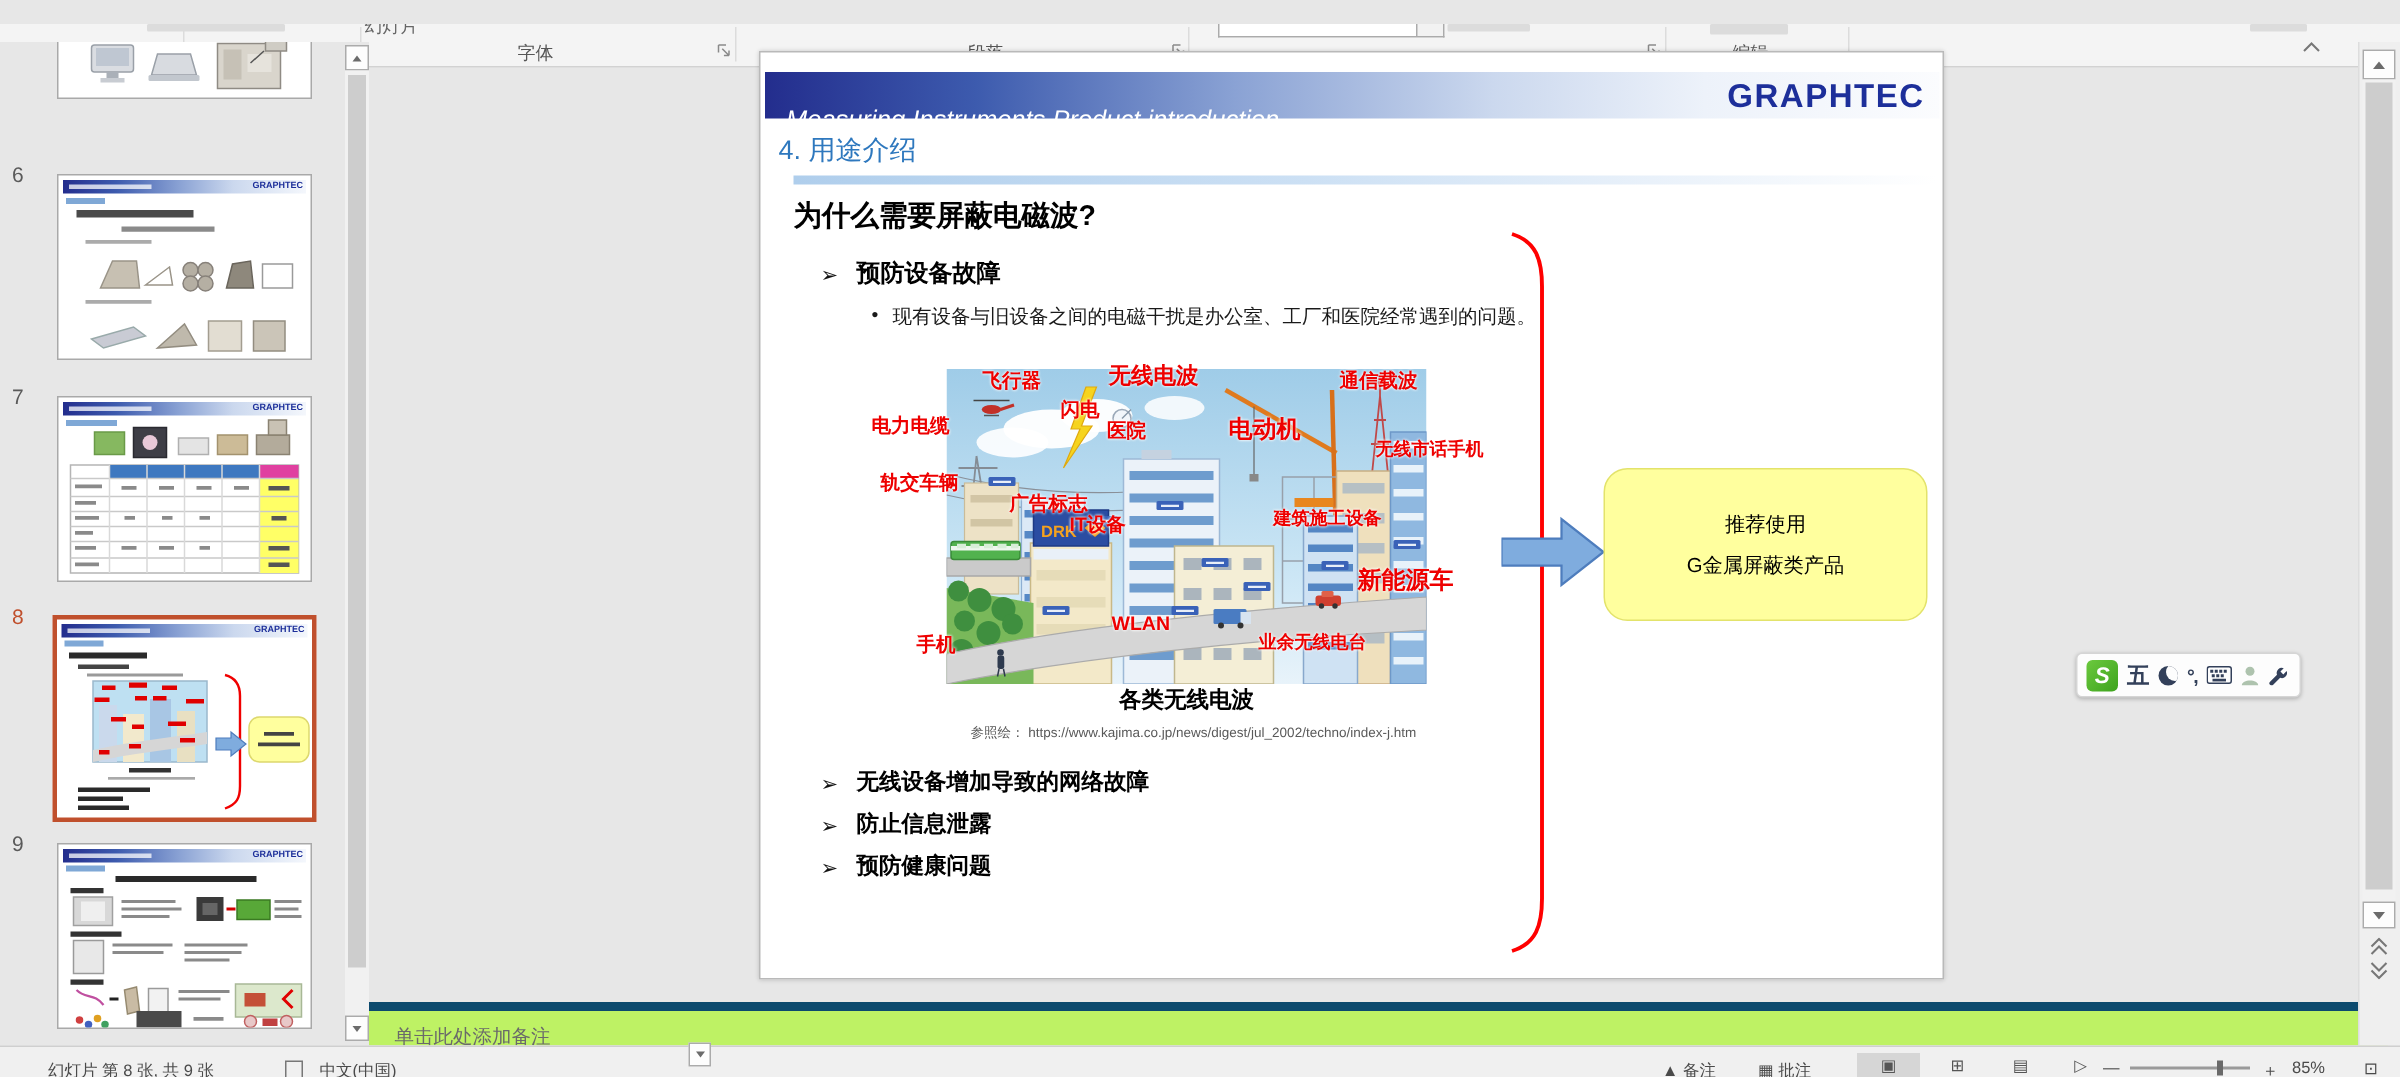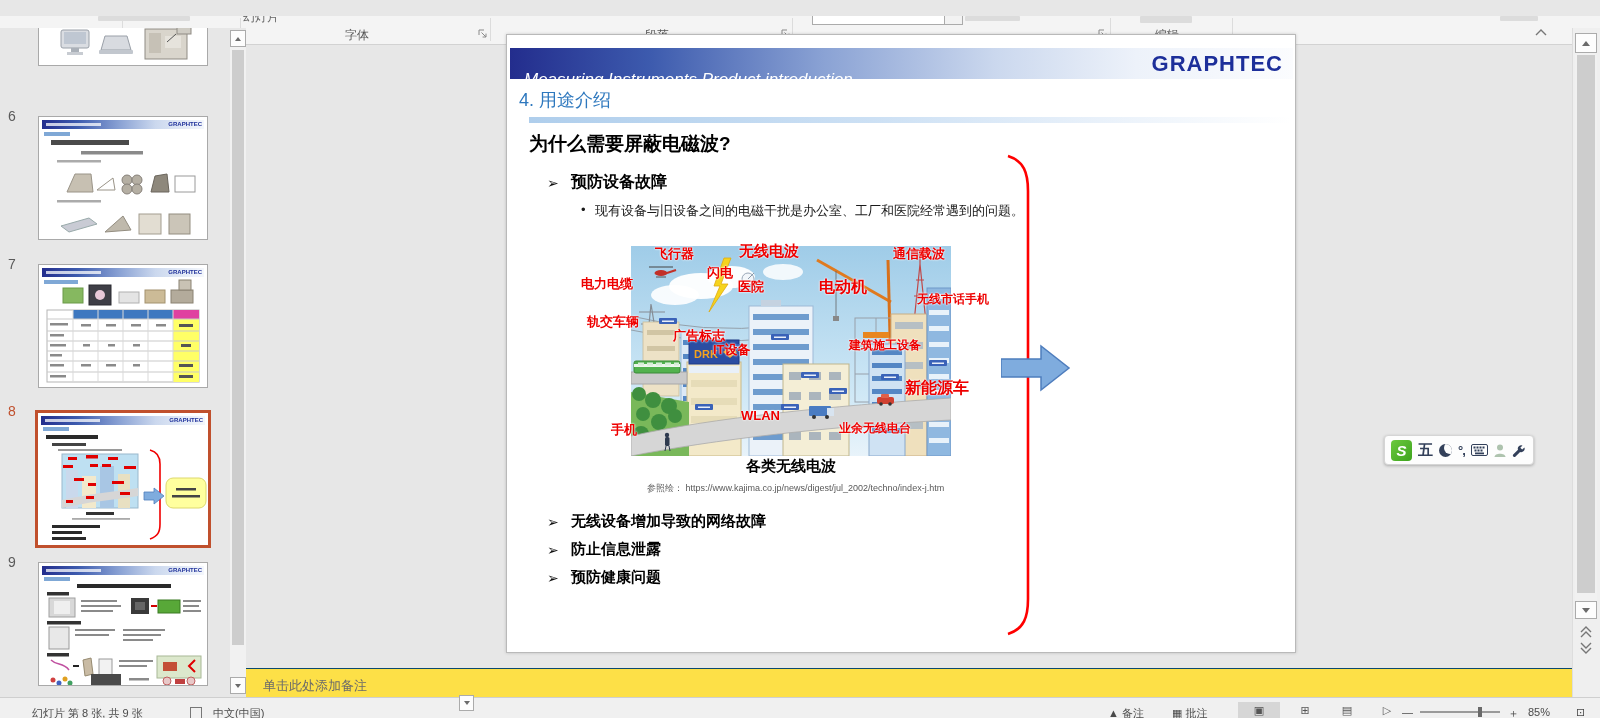--- a/index.html
+++ b/index.html
@@ -55,21 +55,21 @@
   .city-label{position:absolute;font-weight:bold;color:#EE0000;white-space:nowrap;line-height:1.05;
     text-shadow:0 0 2px rgba(255,255,255,.9),0 0 2px rgba(255,255,255,.9);}
   #caption{left:164px;top:422px;width:240px;text-align:center;font-size:15px;font-weight:bold;color:#000;}
   #refline{left:140px;top:447px;font-size:9px;color:#595959;}
   #brace{left:495px;top:118px;}
   #big-arrow{left:494px;top:308px;}
   #reco-box{left:562px;top:277px;width:214px;height:100px;background:#FFFF9E;border:1px solid #E3E36B;border-radius:16px;
     display:flex;flex-direction:column;align-items:center;justify-content:center;gap:9px;}
   #reco-box div{font-size:13.5px;color:#000;}
   
-  #notes{left:246px;top:668px;width:1346px;height:29px;background:#fde047;border-top:1px solid #0c4a6e;box-sizing:border-box;}
+  #notes{left:246px;top:668px;width:1346px;height:29px;background:#bef264;border-top:6px solid #0c4a6e;box-sizing:border-box;}
   #notes-ph{position:absolute;left:17px;top:8px;font-size:13px;color:#6A6A6A;}
   #statusbar{left:0;top:697px;width:1600px;height:21px;background:#F0F0F0;border-top:1px solid #CFCFCF;box-sizing:border-box;overflow:hidden;}
   .st{position:absolute;top:8px;font-size:11px;color:#4a4a4a;white-space:nowrap;}
   .st-btn{position:absolute;top:4px;height:17px;padding:0 6px;display:flex;align-items:center;justify-content:center;color:#555;font-size:11px;}
   .st-btn.on{background:#D6D6D6;}
   
   #right-rail{left:1572px;top:28px;width:28px;height:669px;background:#EFEFEF;border-left:1px solid #DDD;box-sizing:border-box;}
   
   #ime{left:1384px;top:435px;width:150px;height:30px;background:#FDFDFD;border:1px solid #D5D5D5;border-radius:4px;
     box-shadow:0 1px 3px rgba(0,0,0,.25);display:flex;align-items:center;gap:6px;padding:0 6px;box-sizing:border-box;z-index:50;}
@@ -594,20 +594,24 @@
         <path d="M6 3 C22 8 26 20 26 38 L26 446 C26 464 22 476 6 481" stroke="#FF0000" stroke-width="2.6" fill="none"></path>
       </svg>
     </div>
 
     <div id="big-arrow" class="abs">
       <svg width="70" height="50">
           <polygon points="0,16 40,16 40,3 68,25 40,47 40,34 0,34" fill="#7FACDE" stroke="#4E7DBD" stroke-width="1.5"></polygon>
         </svg>
     </div>
 
+    <div id="reco-box" class="abs">
+      <div>推荐使用</div>
+      <div>G金属屏蔽类产品</div>
+    </div>
   </div>
 
   <div class="abs sb-btn" style="left:459px;top:681px;width:15px;height:14px;"></div>
   <div class="abs sb-btn" style="left:459px;top:695px;width:15px;height:16px;z-index:20;">
       <div class="tri dn sm"></div>
     </div>
 
   <div id="notes" class="abs">
     <div id="notes-ph">单击此处添加备注</div>
   </div>

